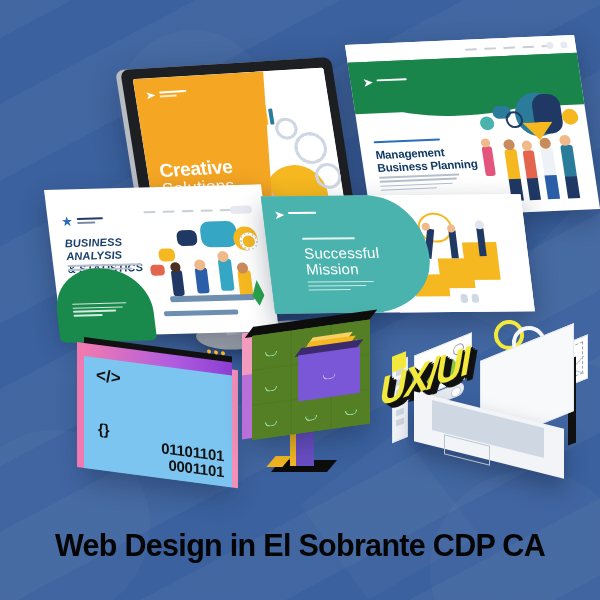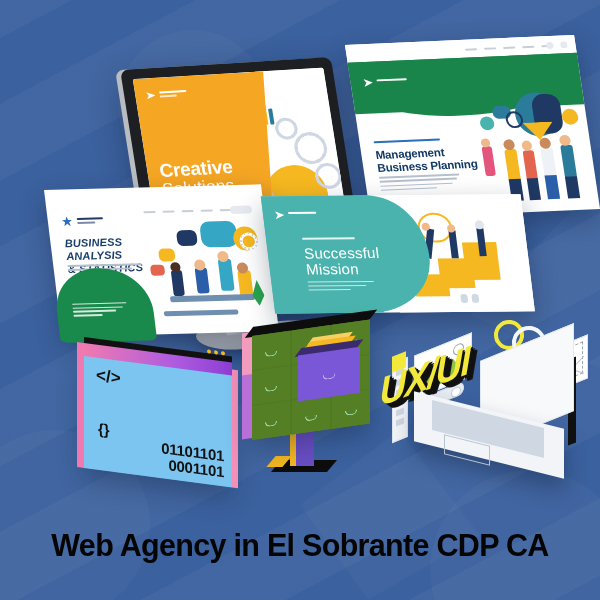--- a/index.html
+++ b/index.html
@@ -478,16 +478,16 @@
     <div class="lt-screen-sh"></div>
     <div class="lt-screen"></div>
     <div class="ux-txt">UX/UI</div>
     <div class="lt-base-sh"></div>
     <div class="lt-base"></div>
     <div class="lt-kb"></div>
     <div class="lt-pad"></div>
   </div>
 
   <div id="title">
-    <span>Web Agency in El Sobrante CDP CA</span>
+    <span>Web Design in El Sobrante CDP CA</span>
   </div>
 
 </div>
 
 </body></html>

